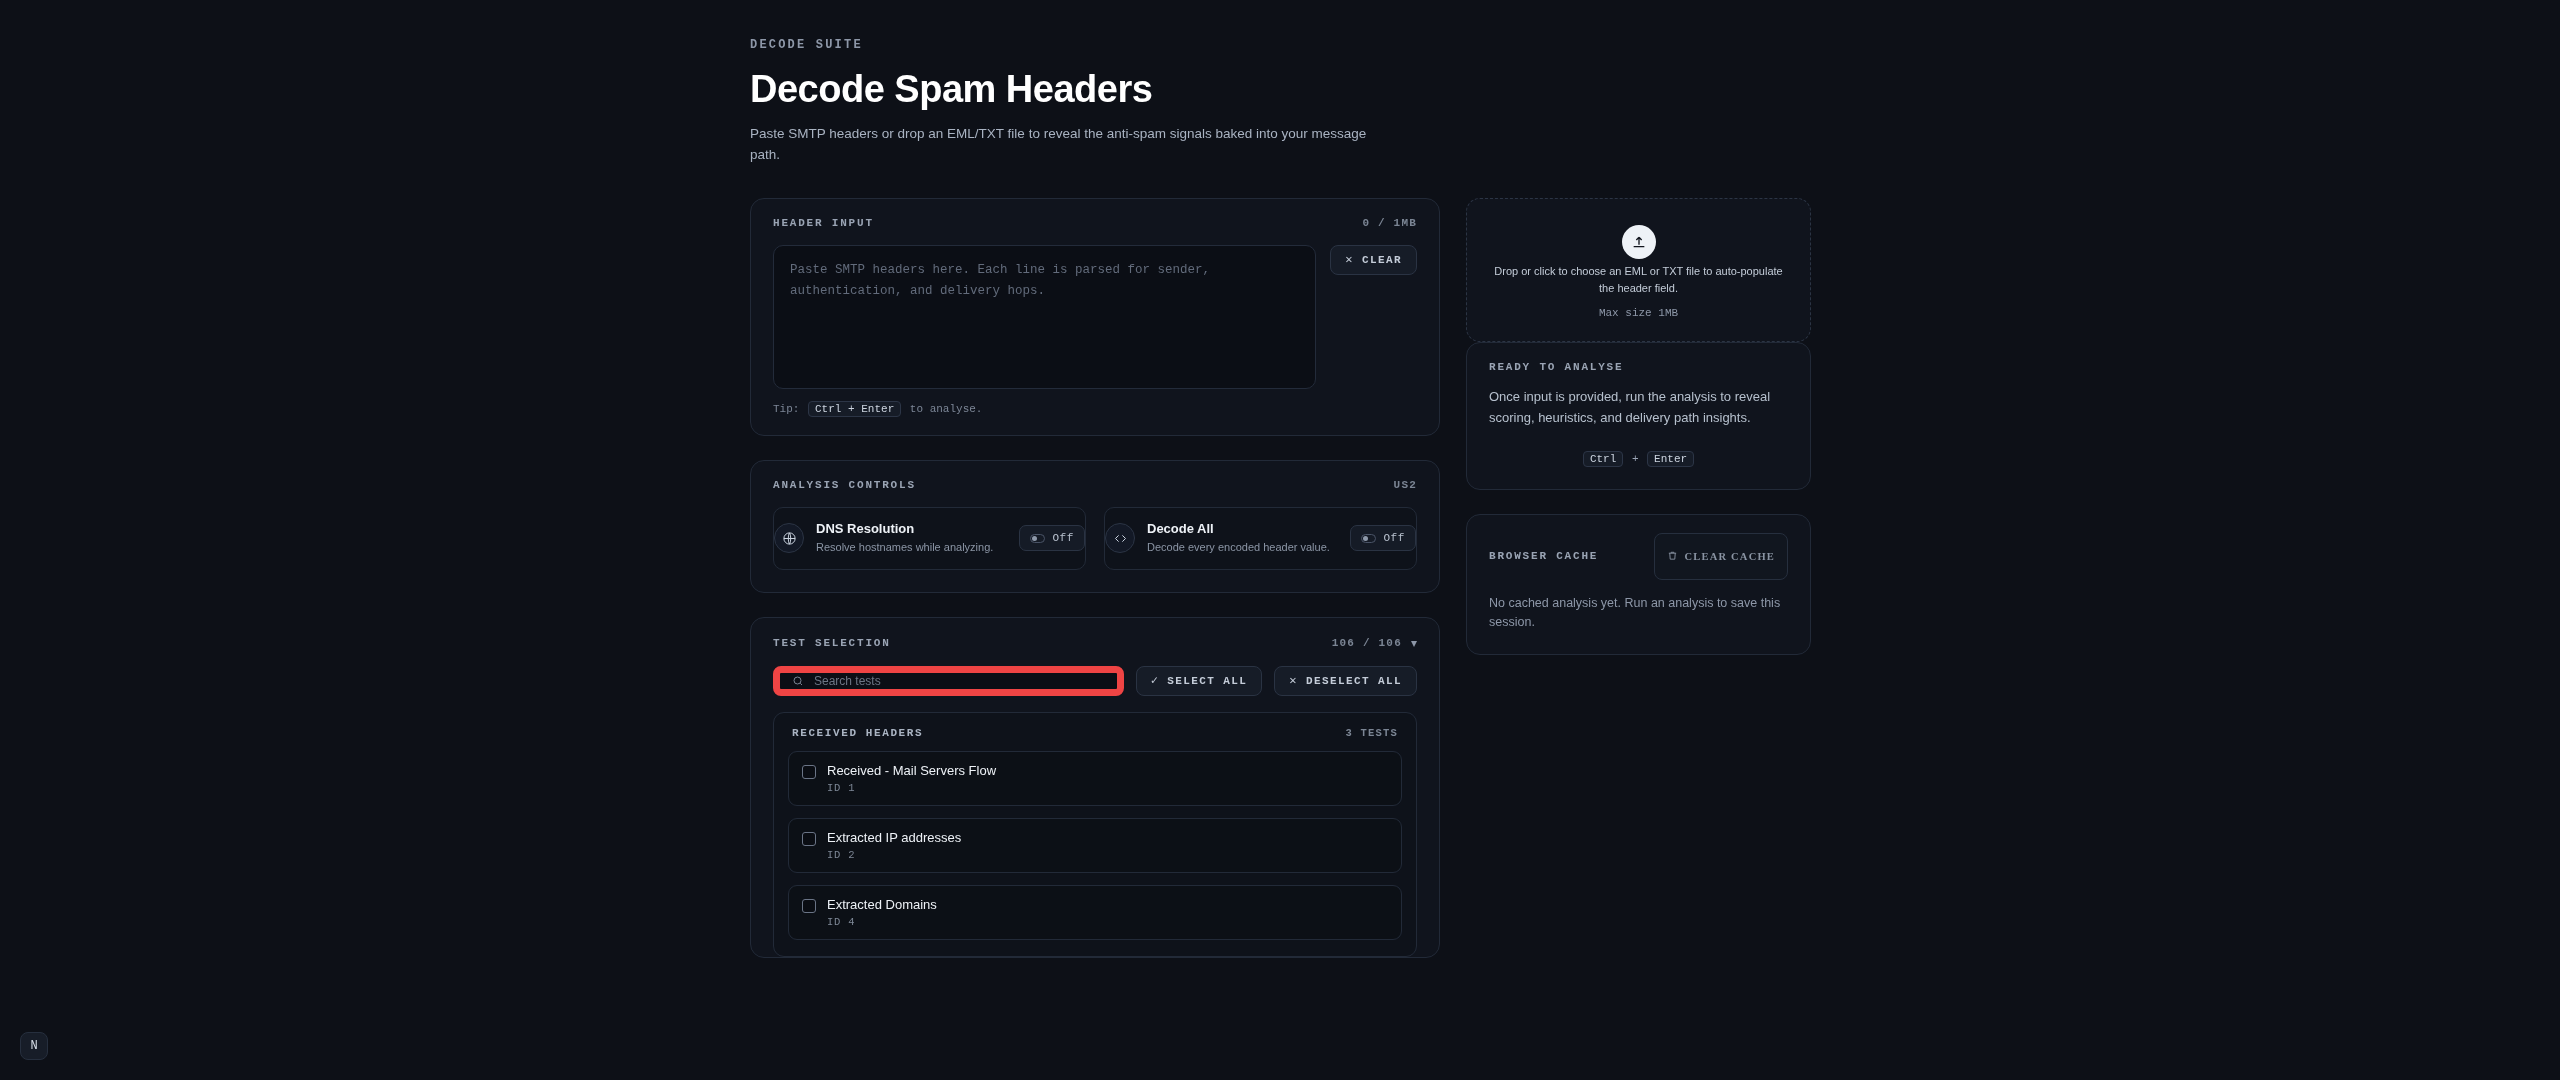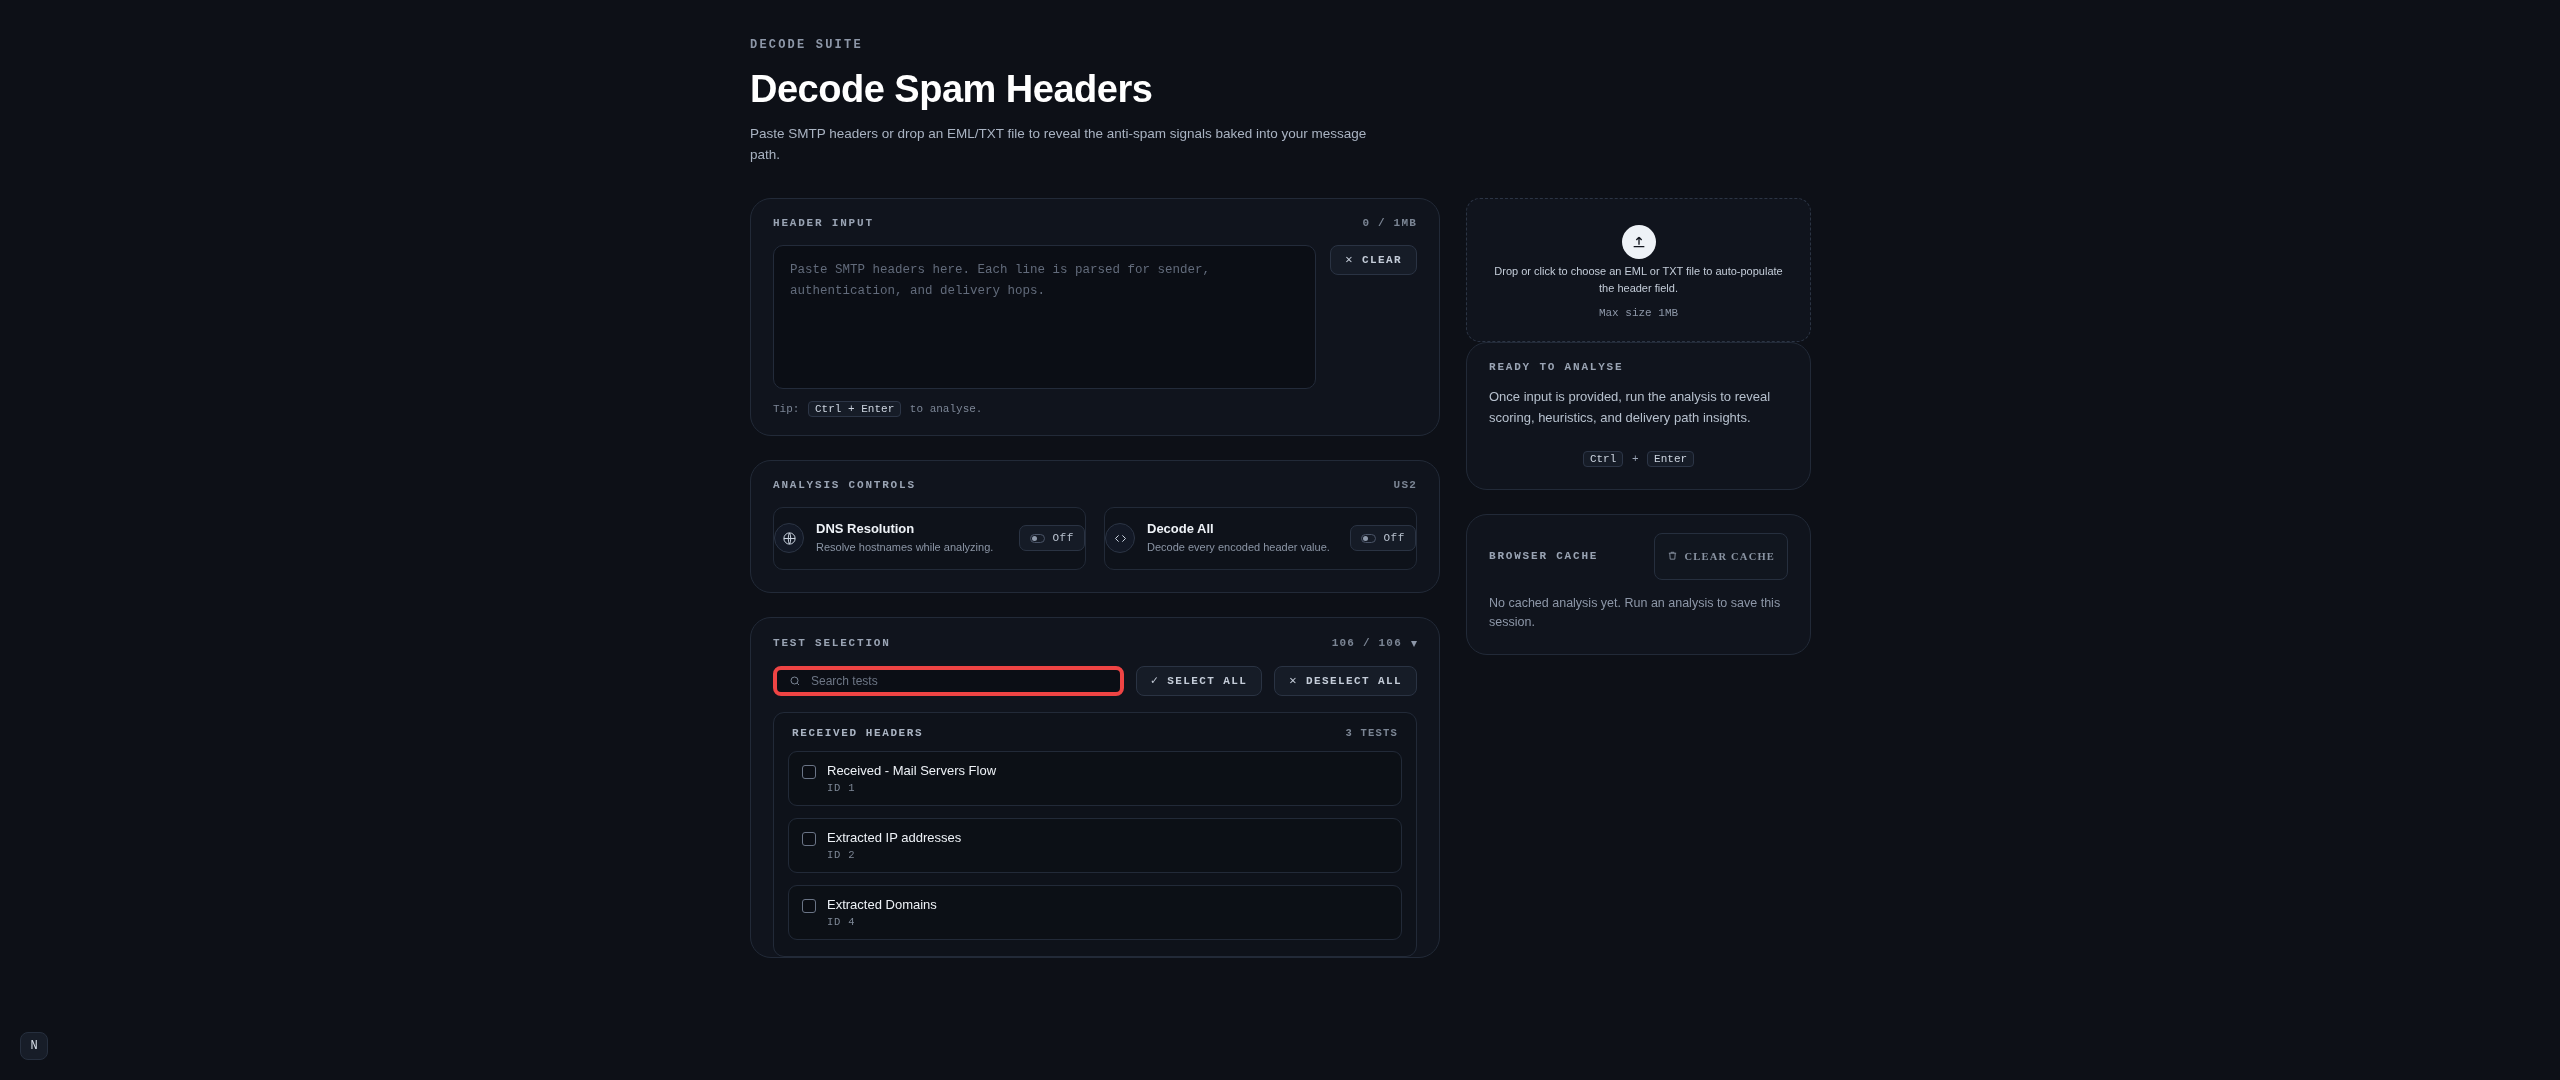--- a/index.html
+++ b/index.html
@@ -52,21 +52,21 @@
     display: flex;
     gap: 26px;
     margin-top: 32px;
   }
   .col-main { width: 690px; }
   .col-side { width: 345px; }
 
   
   .card {
     border: 1px solid #222a38;
-    border-radius: 21px;
+    border-radius: 14px;
     background: #10141d;
   }
   .card + .card { margin-top: 24px; }
 
   .card-head {
     display: flex;
     align-items: center;
     justify-content: space-between;
     padding: 18px 22px 0 22px;
   }
@@ -213,21 +213,21 @@
     display: flex;
     gap: 12px;
     padding: 16px 22px 0 22px;
     align-items: center;
   }
   .search {
     flex: 1;
     display: flex;
     align-items: center;
     gap: 8px;
-    border: 4px solid #ef4444;
+    border: 7px solid #ef4444;
     background: #0b0e15;
     border-radius: 8px;
     padding: 0 12px;
     height: 30px;
   }
   .search svg { flex: none; }
   .search input {
     flex: 1;
     background: transparent;
     border: none;

